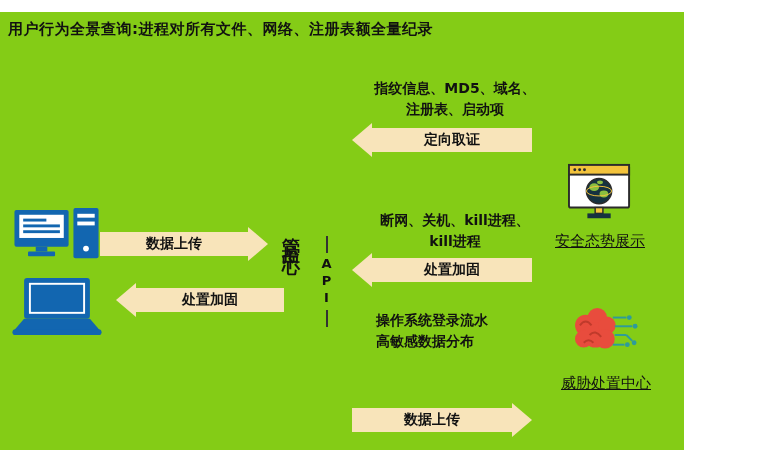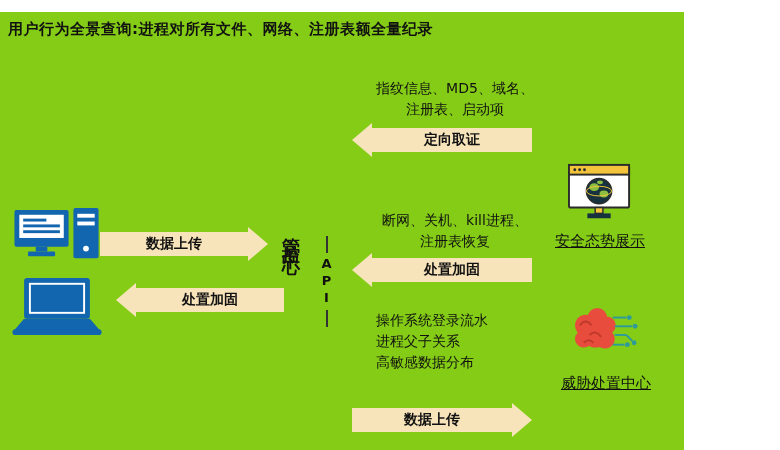--- a/index.html
+++ b/index.html
@@ -17,21 +17,21 @@
   .block-arrow{position:absolute;display:flex;align-items:center;height:34px;}
   .block-arrow .body{
     background:var(--arrow);height:24px;display:flex;align-items:center;justify-content:center;
     font-weight:bold;font-size:14px;color:#111;
   }
   .body.w148{width:148px;}
   .body.w160{width:160px;}
   .head-right{width:0;height:0;border-top:17px solid transparent;border-bottom:17px solid transparent;border-left:20px solid var(--arrow);}
   .head-left{width:0;height:0;border-top:17px solid transparent;border-bottom:17px solid transparent;border-right:20px solid var(--arrow);}
 
-  .desc{font-size:14px;line-height:1.5;color:#111;}
+  .desc{font-size:14px;line-height:1.5;color:#111;font-weight:bold;}
   .desc.center{text-align:center;width:210px;}
   .caption{font-size:15px;color:#111;text-align:center;text-decoration:underline;}
 
   .hub{
     writing-mode:vertical-lr;text-orientation:upright;
     font-size:18px;font-weight:bold;letter-spacing:6px;line-height:1;
   }
   .api-col{display:flex;flex-direction:column;align-items:center;gap:3px;}
   .api-line{width:2px;height:17px;background:#333;}
   .api-text{
@@ -101,32 +101,31 @@
   </div>
   <div class="block-arrow" style="left:352px;top:111px;text-align:center;">
     <div class="head-left"></div>
     <div class="body w160">
       <span>定向取证</span>
     </div>
   </div>
 
   <div class="abs desc center" style="left:350px;top:198px;">
     <div>断网、关机、kill进程、</div>
-    <div>注册表恢复</div>
+    <div>kill进程</div>
   </div>
   <div class="block-arrow" style="left:352px;top:241px;">
     <div class="head-left"></div>
     <div class="body w160">
       <span>处置加固</span>
     </div>
   </div>
 
   <div class="abs desc" style="left:376px;top:298px;">
     <div>操作系统登录流水</div>
-    <div>进程父子关系</div>
     <div>高敏感数据分布</div>
   </div>
   <div class="block-arrow" style="left:352px;top:391px;">
     <div class="body w160">
       <span>数据上传</span>
     </div>
     <div class="head-right"></div>
   </div>
 
   <div class="abs" style="left:566px;top:150px;">

